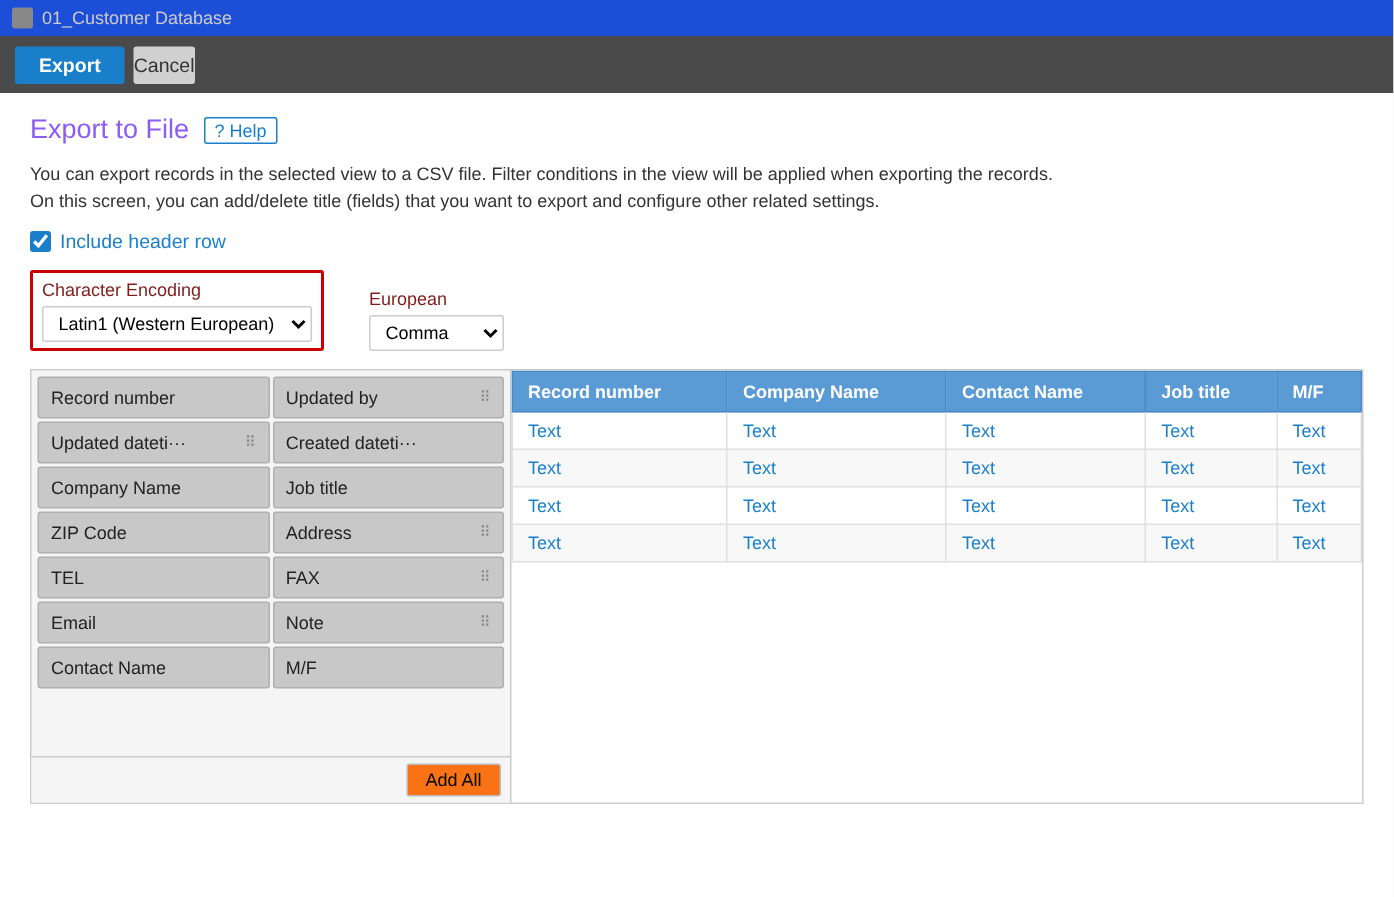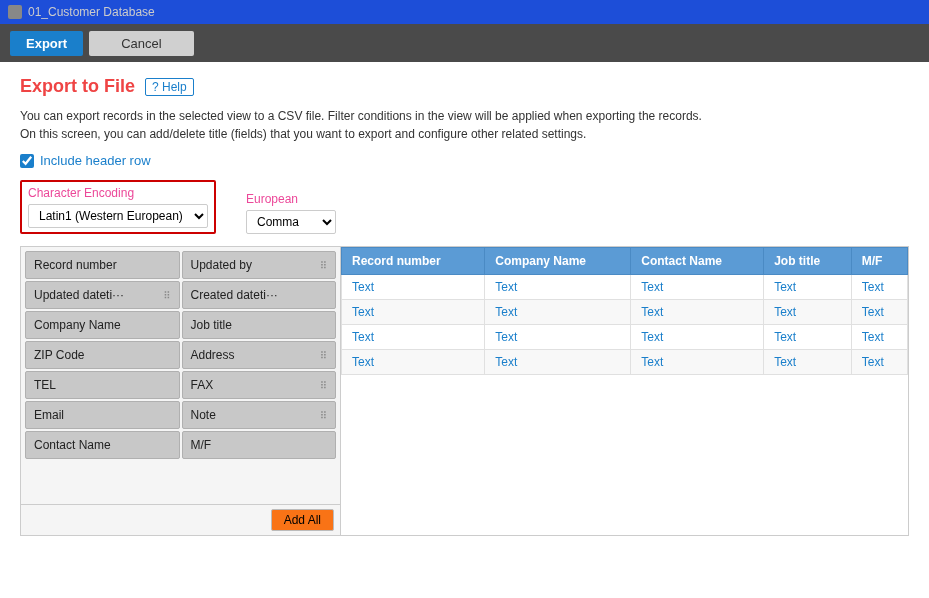--- a/index.html
+++ b/index.html
@@ -32,43 +32,43 @@
       padding: 5px 16px;
       font-size: 13px;
       cursor: pointer;
       border-radius: 2px;
       font-weight: bold;
     }
     .btn-cancel {
       background: #d0d0d0;
       color: #333;
       border: none;
-      padding: 5px 32px;
+      padding: 5px 0;
       font-size: 13px;
       cursor: pointer;
       border-radius: 2px;
     }
 
     .main-content {
       background: white;
       padding: 14px 20px;
       height: calc(598px - 24px - 38px);
       overflow: hidden;
     }
 
     .page-title-row {
       display: flex;
       align-items: center;
       gap: 10px;
       margin-bottom: 10px;
     }
     .page-title {
       font-size: 18px;
-      font-weight: bold;
-      color: #ef4444;
+      font-weight: normal;
+      color: #8b5cf6;
     }
     .help-link {
       color: #1a7fcb;
       font-size: 12px;
       cursor: pointer;
       text-decoration: none;
       border: 1px solid #1a7fcb;
       padding: 1px 6px;
       border-radius: 2px;
     }
@@ -103,21 +103,21 @@
       flex-direction: column;
       gap: 4px;
     }
     .setting-group.highlighted {
       border: 2px solid #cc0000;
       padding: 4px 6px;
       border-radius: 2px;
     }
     .setting-label {
       font-size: 12px;
-      color: #ec4899;
+      color: #7f1d1d;
     }
     .setting-select {
       padding: 3px 6px;
       font-size: 12px;
       border: 1px solid #ccc;
       border-radius: 2px;
       background: white;
       cursor: pointer;
       width: 180px;
     }

